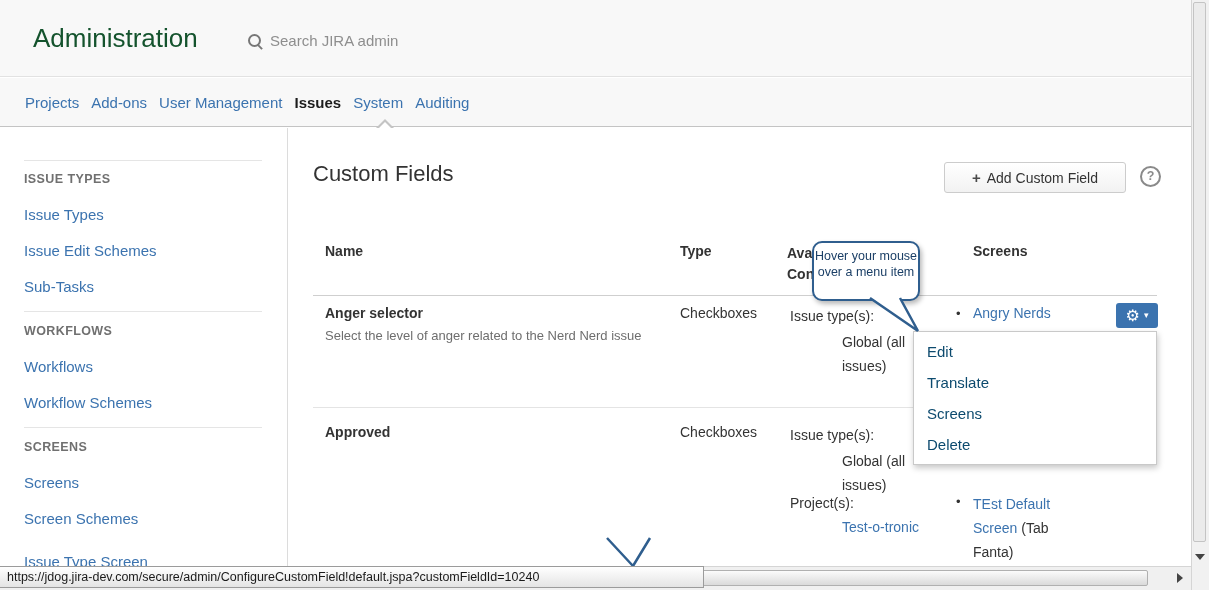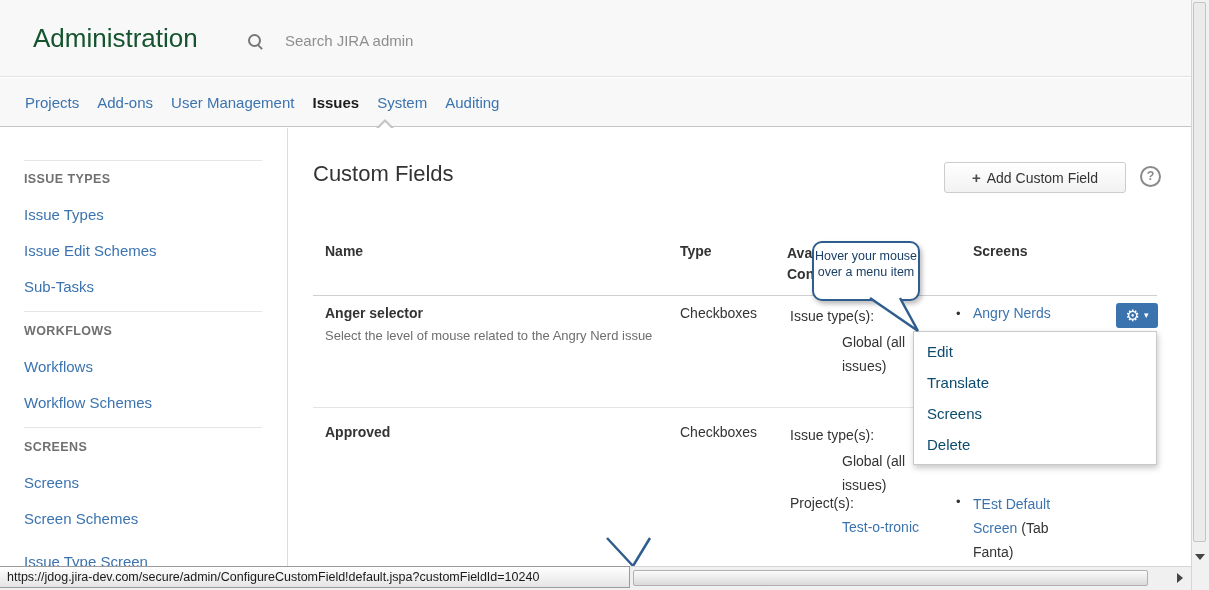--- a/index.html
+++ b/index.html
@@ -6,24 +6,24 @@
   body{font-family:"Liberation Sans",sans-serif;color:#333;}
   .app{position:relative;width:1209px;height:590px;overflow:hidden;background:#fff;}
   .abs{position:absolute;}
   .nowrap{white-space:nowrap;}
   
   .top-header{left:0;top:0;width:1209px;height:77px;background:#f8f8f8;border-bottom:1px solid #e2e2e2;box-sizing:border-box;}
   .app-title{left:33px;top:23px;font-size:26px;color:#14532d;}
   .search{left:248px;top:31px;height:22px;cursor:text;}
   .search-glass{position:absolute;left:0;top:3px;width:9px;height:9px;border:2px solid #777;border-radius:50%;}
   .search-handle{position:absolute;left:11px;top:13px;width:2px;height:6px;background:#777;transform:rotate(-45deg);}
-  .search-ph{position:absolute;left:22px;top:1px;font-size:15px;color:#8e8e8e;white-space:nowrap;margin-left:15px;}
+  .search-ph{position:absolute;left:22px;top:1px;font-size:15px;color:#8e8e8e;white-space:nowrap;}
   
   .nav{left:0;top:78px;width:1209px;height:49px;background:#f8f8f8;border-bottom:1px solid #c4c4c4;box-sizing:border-box;}
-  .nav-inner{position:absolute;left:25px;top:0;height:49px;display:flex;align-items:center;gap:18px;}
+  .nav-inner{position:absolute;left:25px;top:0;height:49px;display:flex;align-items:center;gap:12px;}
   .nav-link{font-size:15px;color:#3b73af;cursor:pointer;white-space:nowrap;}
   .nav-link.active{color:#1c1c1c;font-weight:bold;}
   .notch-outer{left:376px;top:119px;width:0;height:0;border-left:9px solid transparent;border-right:9px solid transparent;border-bottom:9px solid #c4c4c4;}
   .notch-inner{left:378px;top:122px;width:0;height:0;border-left:7px solid transparent;border-right:7px solid transparent;border-bottom:7px solid #fff;z-index:2;}
   
   .side-divider{left:287px;top:128px;width:1px;height:438px;background:#dcdcdc;}
   .side-rule{height:1px;background:#e5e5e5;left:24px;width:238px;}
   .side-title{left:24px;font-size:12.5px;font-weight:bold;color:#707070;letter-spacing:.4px;white-space:nowrap;}
   .side-link{left:24px;font-size:15px;color:#3b73af;cursor:pointer;white-space:nowrap;}
   
@@ -48,21 +48,21 @@
   .menu-item.hl{background:#3b73af;color:#fff;}
   
   .callout{box-sizing:border-box;background:#fff;border:2px solid #2f5e8e;border-radius:10px;box-shadow:2px 3px 5px rgba(0,0,0,.28);color:#1b3f66;text-align:center;z-index:50;}
   .co1{left:812px;top:241px;width:108px;height:60px;font-size:12.5px;line-height:16px;padding-top:5px;}
   .co2{left:485px;top:483px;width:198px;height:58px;font-size:13px;line-height:17px;padding-top:11px;}
   .tail{z-index:51;}
   
   .hscroll{left:0;top:566px;width:1191px;height:24px;background:#f0f0f0;border-top:1px solid #d5d5d5;box-sizing:border-box;z-index:55;}
   .hthumb{left:633px;top:570px;width:515px;height:16px;background:linear-gradient(#fbfbfb,#dadada);border:1px solid #b0b0b0;border-radius:2px;box-sizing:border-box;z-index:56;cursor:pointer;}
   .harrow{left:1177px;top:573px;width:0;height:0;border-top:5px solid transparent;border-bottom:5px solid transparent;border-left:6px solid #444;z-index:56;cursor:pointer;}
-  .status-tip{left:0;top:566px;width:630px;height:22px;box-sizing:border-box;background:linear-gradient(#ffffff,#e4e4e4);border:1px solid #9b9b9b;border-left:none;font-size:12.5px;color:#1a1a1a;line-height:20px;padding-left:7px;white-space:nowrap;overflow:hidden;z-index:60;}
+  .status-tip{left:0;top:566px;width:704px;height:22px;box-sizing:border-box;background:linear-gradient(#ffffff,#e4e4e4);border:1px solid #9b9b9b;border-left:none;font-size:12.5px;color:#1a1a1a;line-height:20px;padding-left:7px;white-space:nowrap;overflow:hidden;z-index:60;}
   .vscroll{left:1191px;top:0;width:18px;height:590px;background:#f1f1f1;border-left:1px solid #d5d5d5;box-sizing:border-box;z-index:57;}
   .vthumb{left:1193px;top:2px;width:13px;height:540px;background:#ebebeb;border:1px solid #c4c4c4;border-radius:2px;box-sizing:border-box;z-index:58;cursor:pointer;}
   .varrow{left:1195px;top:554px;width:0;height:0;border-left:5px solid transparent;border-right:5px solid transparent;border-top:6px solid #444;z-index:58;cursor:pointer;}
 </style>
 </head>
 <body>
 
 <div class="app">
 
   <div class="abs top-header">
@@ -111,21 +111,21 @@
   <div class="abs help-btn">?</div>
 
   <div class="abs th nowrap" style="left:325px;top:243px;">Name</div>
   <div class="abs th nowrap" style="left:680px;top:243px;">Type</div>
   <div class="abs th" style="left:787px;top:243px;width:108px;line-height:21px;">Available Context(s)</div>
   <div class="abs th nowrap" style="left:973px;top:243px;">Screens</div>
   <div class="abs hdr-rule"></div>
 
   <div>
     <div class="abs cell nowrap" style="left:325px;top:305px;font-weight:bold;">Anger selector</div>
-    <div class="abs desc" style="left:325px;top:326px;width:338px;">Select the level of mouse related to the Angry Nerd issue</div>
+    <div class="abs desc" style="left:325px;top:326px;width:338px;">Select the level of anger related to the Nerd Nerd issue</div>
     <div class="abs cell nowrap" style="left:680px;top:305px;">Checkboxes</div>
     <div class="abs cell nowrap" style="left:790px;top:308px;">Issue type(s):</div>
     <div class="abs ctx-val" style="left:842px;top:330px;width:80px;">Global (all issues)</div>
     <span class="abs bullet" style="left:956px;top:306px;">•</span>
     <div class="abs cell blue-link nowrap" style="left:973px;top:305px;">Angry Nerds</div>
   </div>
 
   <div class="abs row-rule"></div>
 
   <div>

